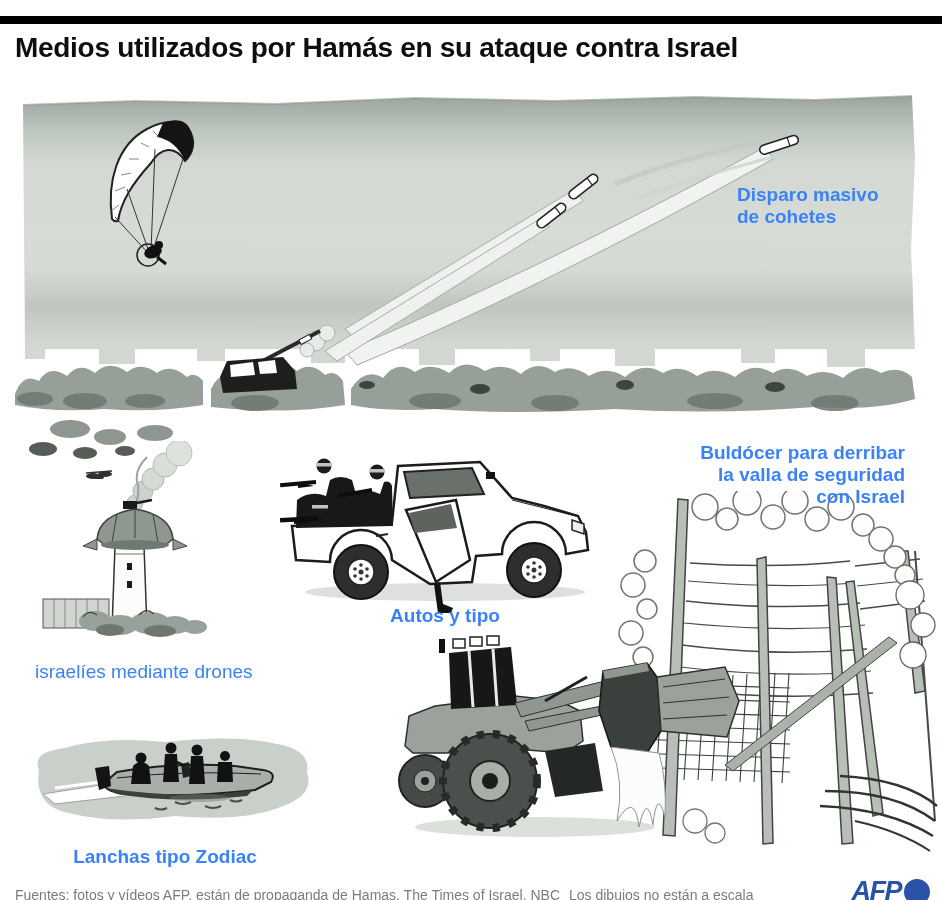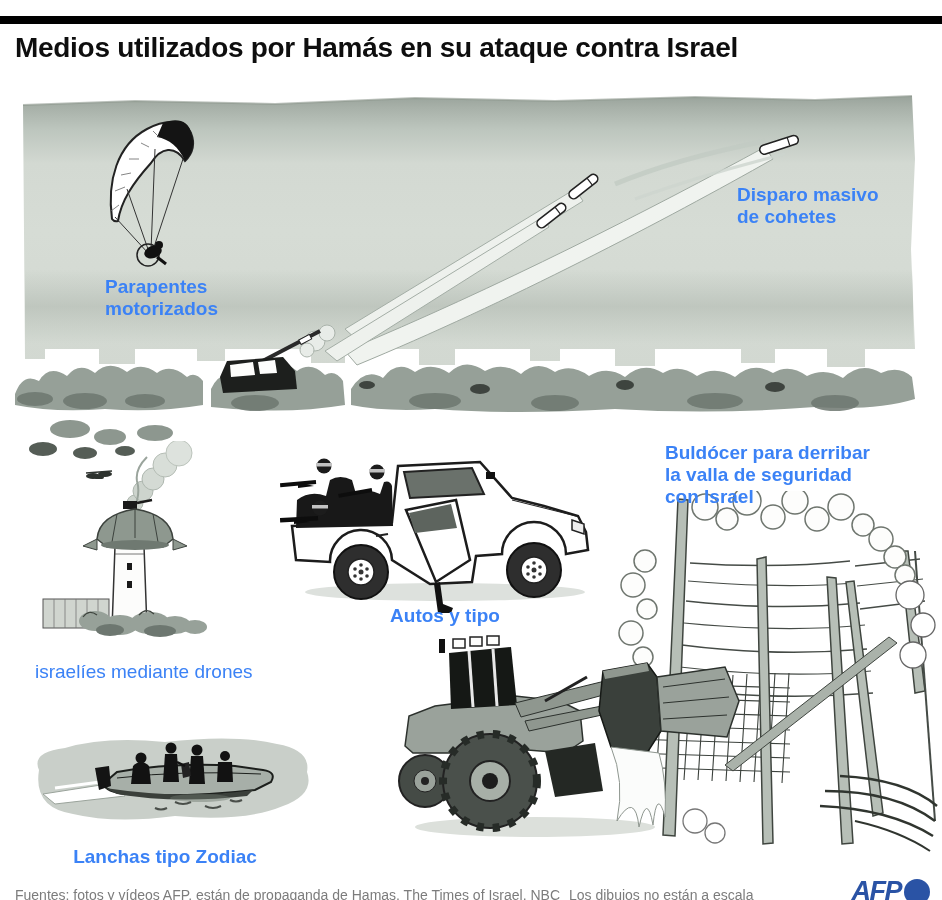--- a/index.html
+++ b/index.html
@@ -6,21 +6,21 @@
   .page{position:relative;width:942px;height:900px;background:#ffffff;overflow:hidden;
         font-family:"Liberation Sans",sans-serif;color:#181818;margin-top:16px;}
   .topbar{position:absolute;left:0;top:0;width:942px;height:8px;background:#000;}
   .title{position:absolute;left:15px;top:16px;font-size:28px;font-weight:bold;
          letter-spacing:-0.3px;color:#0e0e0e;white-space:nowrap;}
   .art{position:absolute;}
   .lbl{position:absolute;font-size:19px;line-height:22px;font-weight:bold;
        color:#3b82f6;white-space:pre-line;}
   .lbl .reg{font-weight:normal;display:block;}
   .center{text-align:center;}
-  .right{text-align:left;}
+  .right{text-align:right;}
   .foot{position:absolute;font-size:14px;color:#7c7c7c;white-space:nowrap;}
   .afp{position:absolute;right:12px;top:860px;display:flex;align-items:center;gap:3px;}
   .afp-text{font-size:27px;font-weight:bold;font-style:italic;color:#2a53a5;letter-spacing:-1.5px;}
   .afp-dot{width:26px;height:26px;border-radius:50%;background:#2a53a5;}
 </style>
 </head>
 <body>
 
 <div class="page">
 
@@ -401,22 +401,20 @@
     </g>
     <g stroke="#4a4f4a" stroke-width="2" fill="none">
       <path d="M150,70 q8,4 16,0"></path>
         <path d="M180,74 q8,4 16,0"></path>
       <path d="M130,76 q6,3 12,0"></path>
         <path d="M205,68 q6,3 12,0"></path>
     </g>
     <ellipse cx="175" cy="66" rx="30" ry="4" fill="#6f776f" opacity="0.45"></ellipse>
   </svg>
 
-  <div class="lbl" style="left:105px;top:260px;">Parapentes
-motorizados</div>
 
   <div class="lbl" style="left:737px;top:168px;">Disparo masivo
 de cohetes</div>
 
   <div class="lbl" style="left:35px;top:623px;">
     <span class="reg">israelíes mediante drones</span>
   </div>
 
   <div class="lbl center" style="left:330px;top:589px;width:230px;">Autos y tipo</div>
 

